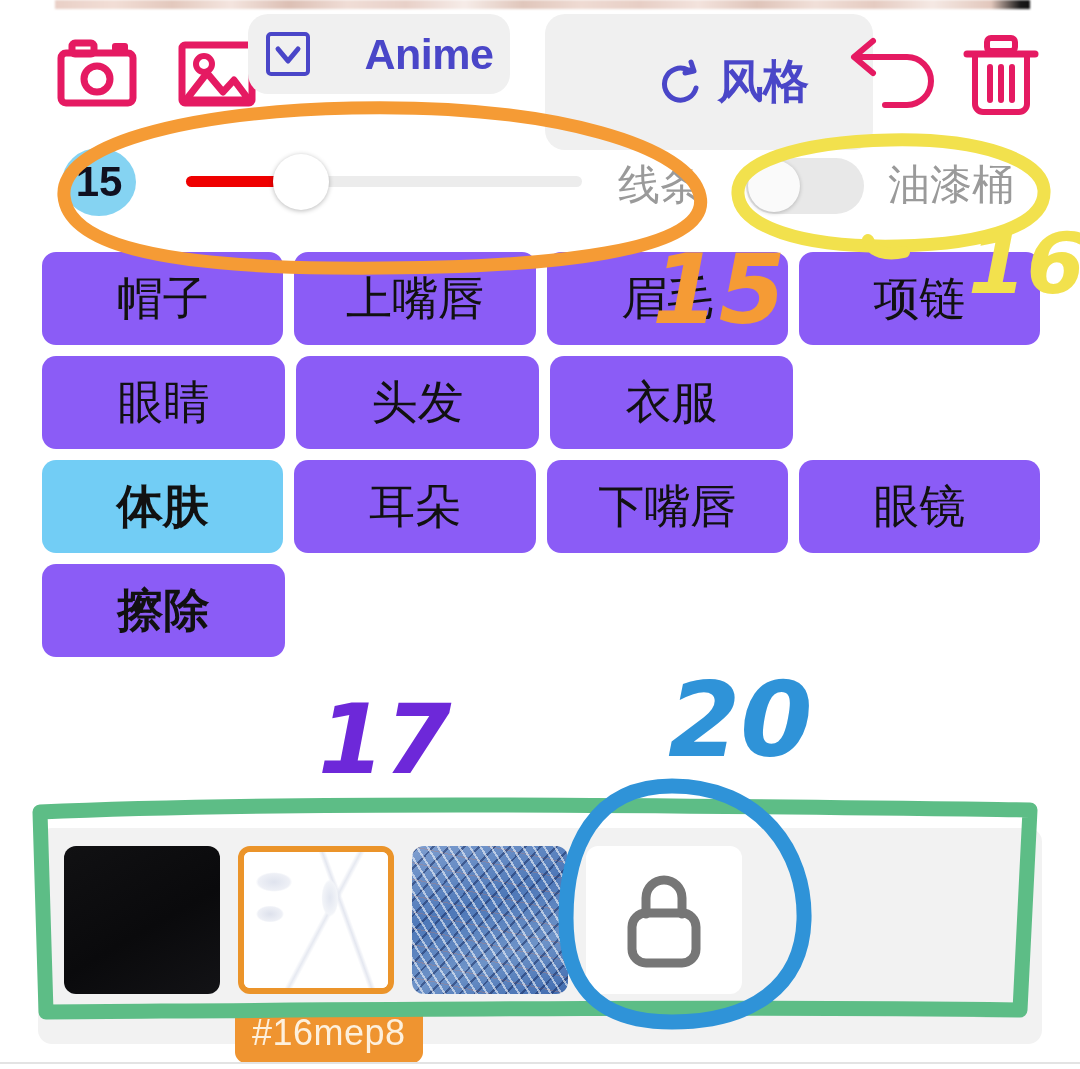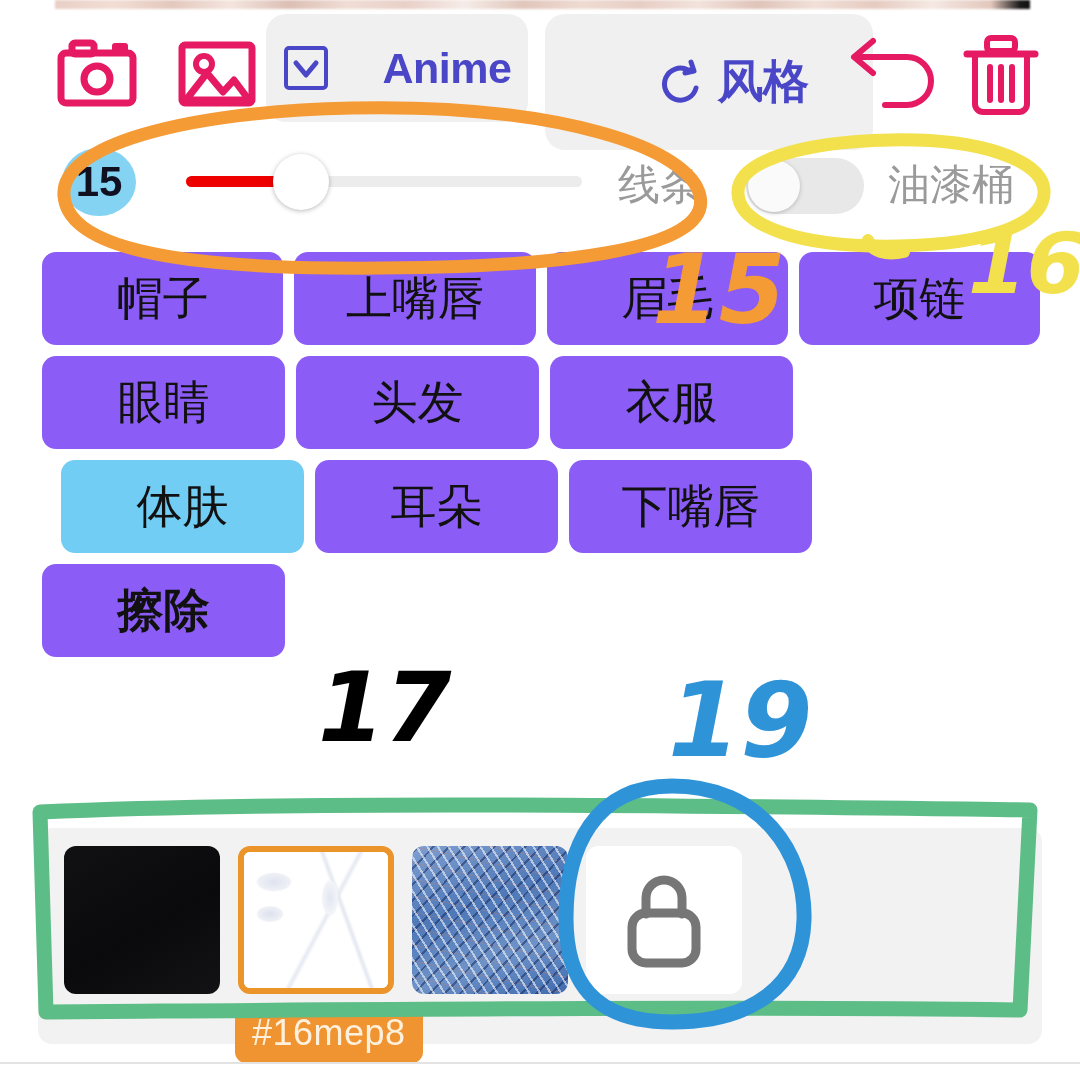--- a/index.html
+++ b/index.html
@@ -137,22 +137,21 @@
     background: #8b5cf6;
     display: flex;
     align-items: center;
     justify-content: center;
     color: #111111;
     font-size: 46px;
     box-sizing: border-box;
   }
   .part-btn.selected {
     background: #72cdf5;
-    font-weight: normal;
-    margin-left: 19px;
+    font-weight: bold;
   }
   .part-btn.strong { font-weight: bold; }
 
   
   .strip {
     position: absolute;
     left: 38px; top: 828px;
     width: 1004px; height: 216px;
     background: #f2f2f2;
     border-radius: 14px;
@@ -221,21 +220,21 @@
   .anno-num {
     position: absolute;
     font-family: "DejaVu Sans", sans-serif;
     font-weight: bold;
     font-style: italic;
     line-height: 1;
     white-space: nowrap;
   }
   .n15 { left: 652px; top: 242px; font-size: 96px; color: #f59b35; }
   .n16 { left: 968px; top: 222px; font-size: 84px; color: #f2e14d; }
-  .n17 { left: 318px; top: 660px; font-size: 96px; color: #000000; }
+  .n17 { left: 318px; top: 692px; font-size: 96px; color: #6d28d9; }
   .n18 { left: 668px; top: 668px; font-size: 104px; color: #2f93d8; }
   .bottom-rule {
     position: absolute;
     left: 0; top: 1062px; width: 1080px; height: 2px;
     background: #e3e3e3;
   }
 </style>
 </head>
 <body>
 
@@ -255,21 +254,21 @@
     </div>
 
     <div class="tool-btn" style="left:172px; top:18px; width:90px; height:78px;">
       <svg width="80" height="70" viewBox="0 0 80 70">
         <rect x="5" y="5" width="70" height="58" rx="3" fill="none" stroke="#e51a62" stroke-width="7"></rect>
         <circle cx="27" cy="24" r="8" fill="none" stroke="#e51a62" stroke-width="6"></circle>
         <path d="M9 60 L30 33 L46 52 L57 40 L72 60 Z" fill="none" stroke="#e51a62" stroke-width="7" stroke-linejoin="round"></path>
       </svg>
     </div>
 
-    <div class="tool-btn tool-chip" style="left:266px; top:-4px; width:262px; height:108px;gap:46px;">
+    <div class="tool-btn tool-chip" style="left:248px; top:-4px; width:262px; height:80px;gap:46px;">
       <svg width="46" height="46" viewBox="0 0 46 46" style="margin-right:8px;">
         <rect x="3" y="3" width="40" height="40" rx="3" fill="none" stroke="#4a46c8" stroke-width="4"></rect>
         <path d="M13 18 L23 30 L33 18" fill="none" stroke="#4a46c8" stroke-width="5" stroke-linecap="round" stroke-linejoin="round"></path>
       </svg>
       <span class="chip-label">Anime</span>
     </div>
 
     <div class="tool-btn tool-chip" style="left:545px; top:-4px; width:280px; height:136px;padding-left:48px;">
       <svg width="48" height="48" viewBox="0 0 48 48" style="margin-right:12px;">
         <path d="M38 30 A16 16 0 1 1 30 12 L34 12" fill="none" stroke="#4a46c8" stroke-width="5" stroke-linecap="round"></path>
@@ -323,20 +322,21 @@
     <div class="grid-row">
       <div class="part-btn">眼睛</div>
       <div class="part-btn">头发</div>
       <div class="part-btn">衣服</div>
     </div>
 
     <div class="grid-row">
       <div class="part-btn selected">体肤</div>
       <div class="part-btn">耳朵</div>
       <div class="part-btn">下嘴唇</div>
+      <div class="part-btn">眼镜</div>
     </div>
 
 
     <div class="grid-row">
       <div class="part-btn strong">擦除</div>
     </div>
   </div>
 
   <div class="strip">
     <div class="thumb thumb-dark"></div>
@@ -372,16 +372,16 @@
     <path d="M40 812 C300 800 720 806 1030 810 L1020 1010 C700 1006 320 1010 46 1012 Z" fill="none" stroke="#5dbd86" stroke-width="15" stroke-linejoin="round" stroke-linecap="round"></path>
 
     <path d="M672 786 C760 786 806 852 804 920 C802 986 752 1022 672 1022
              C592 1022 566 980 566 918 C566 848 594 786 672 786 Z" fill="none" stroke="#2f93d8" stroke-width="15" stroke-linecap="round"></path>
   </svg>
 
   <div class="anno">
     <div class="anno-num n15">15</div>
     <div class="anno-num n16">16</div>
     <div class="anno-num n17">17</div>
-    <div class="anno-num n18">19</div>
+    <div class="anno-num n18">20</div>
   </div>
 
 </div>
 
 </body></html>

